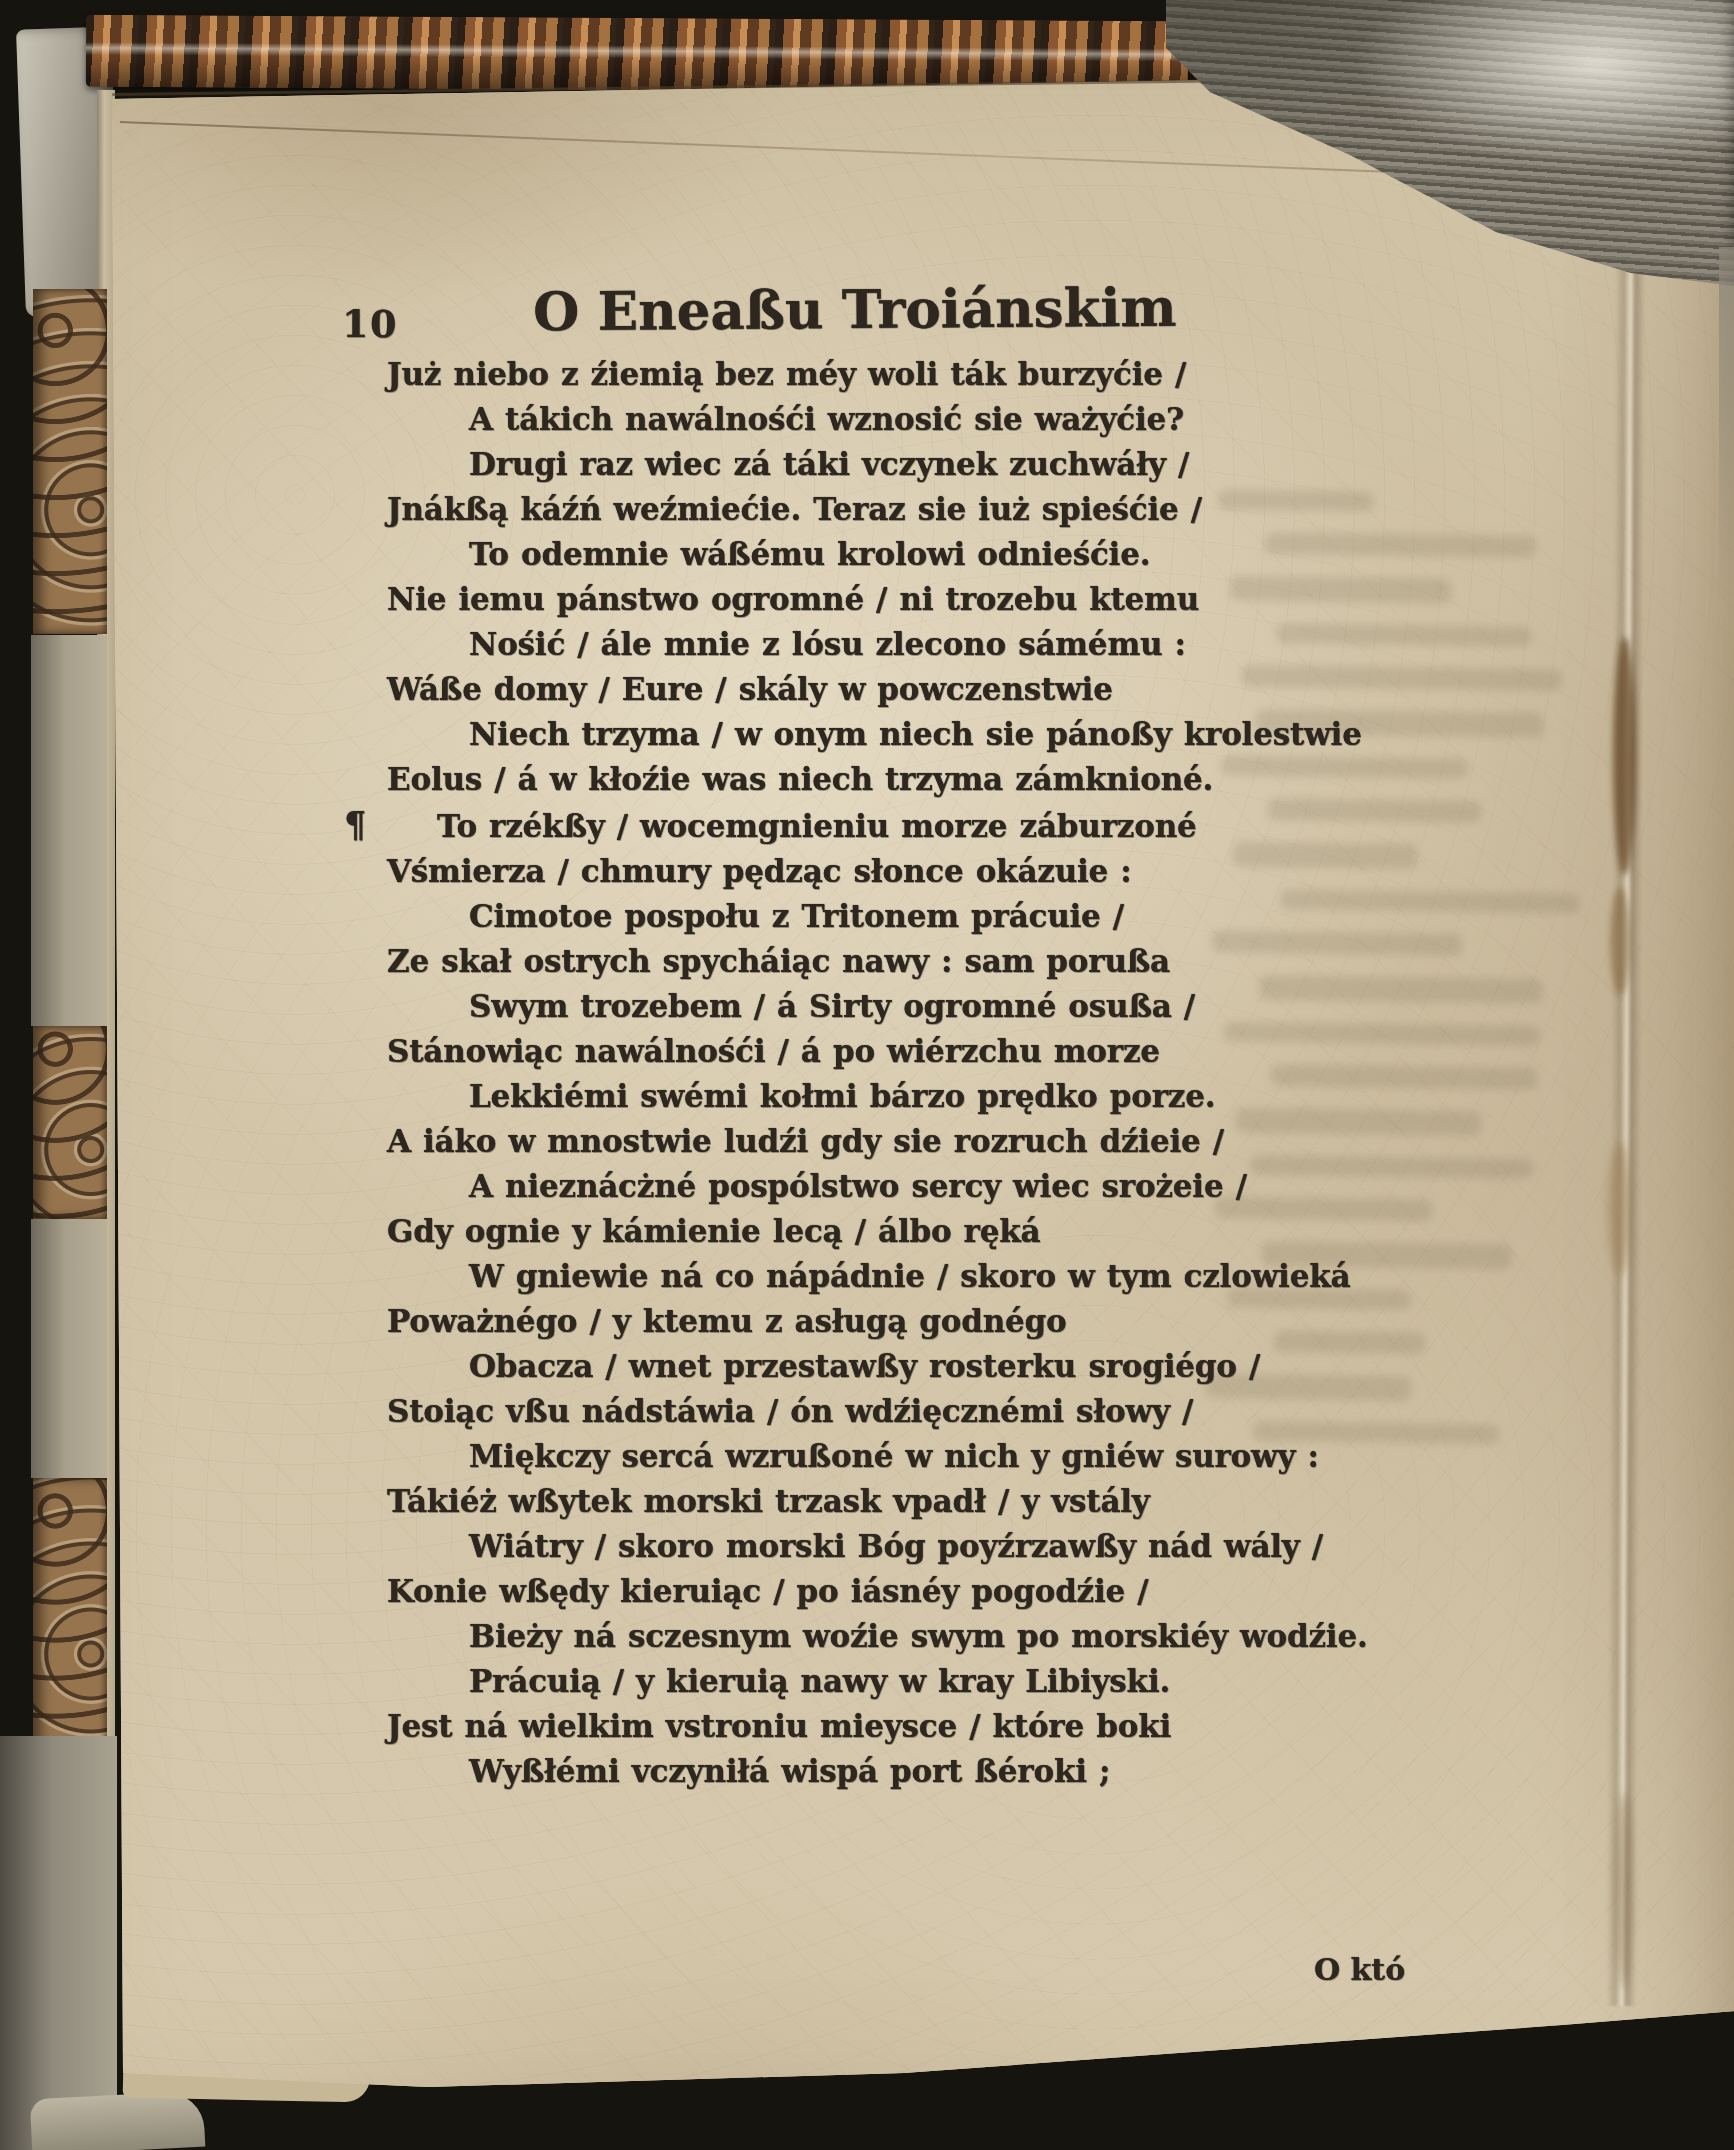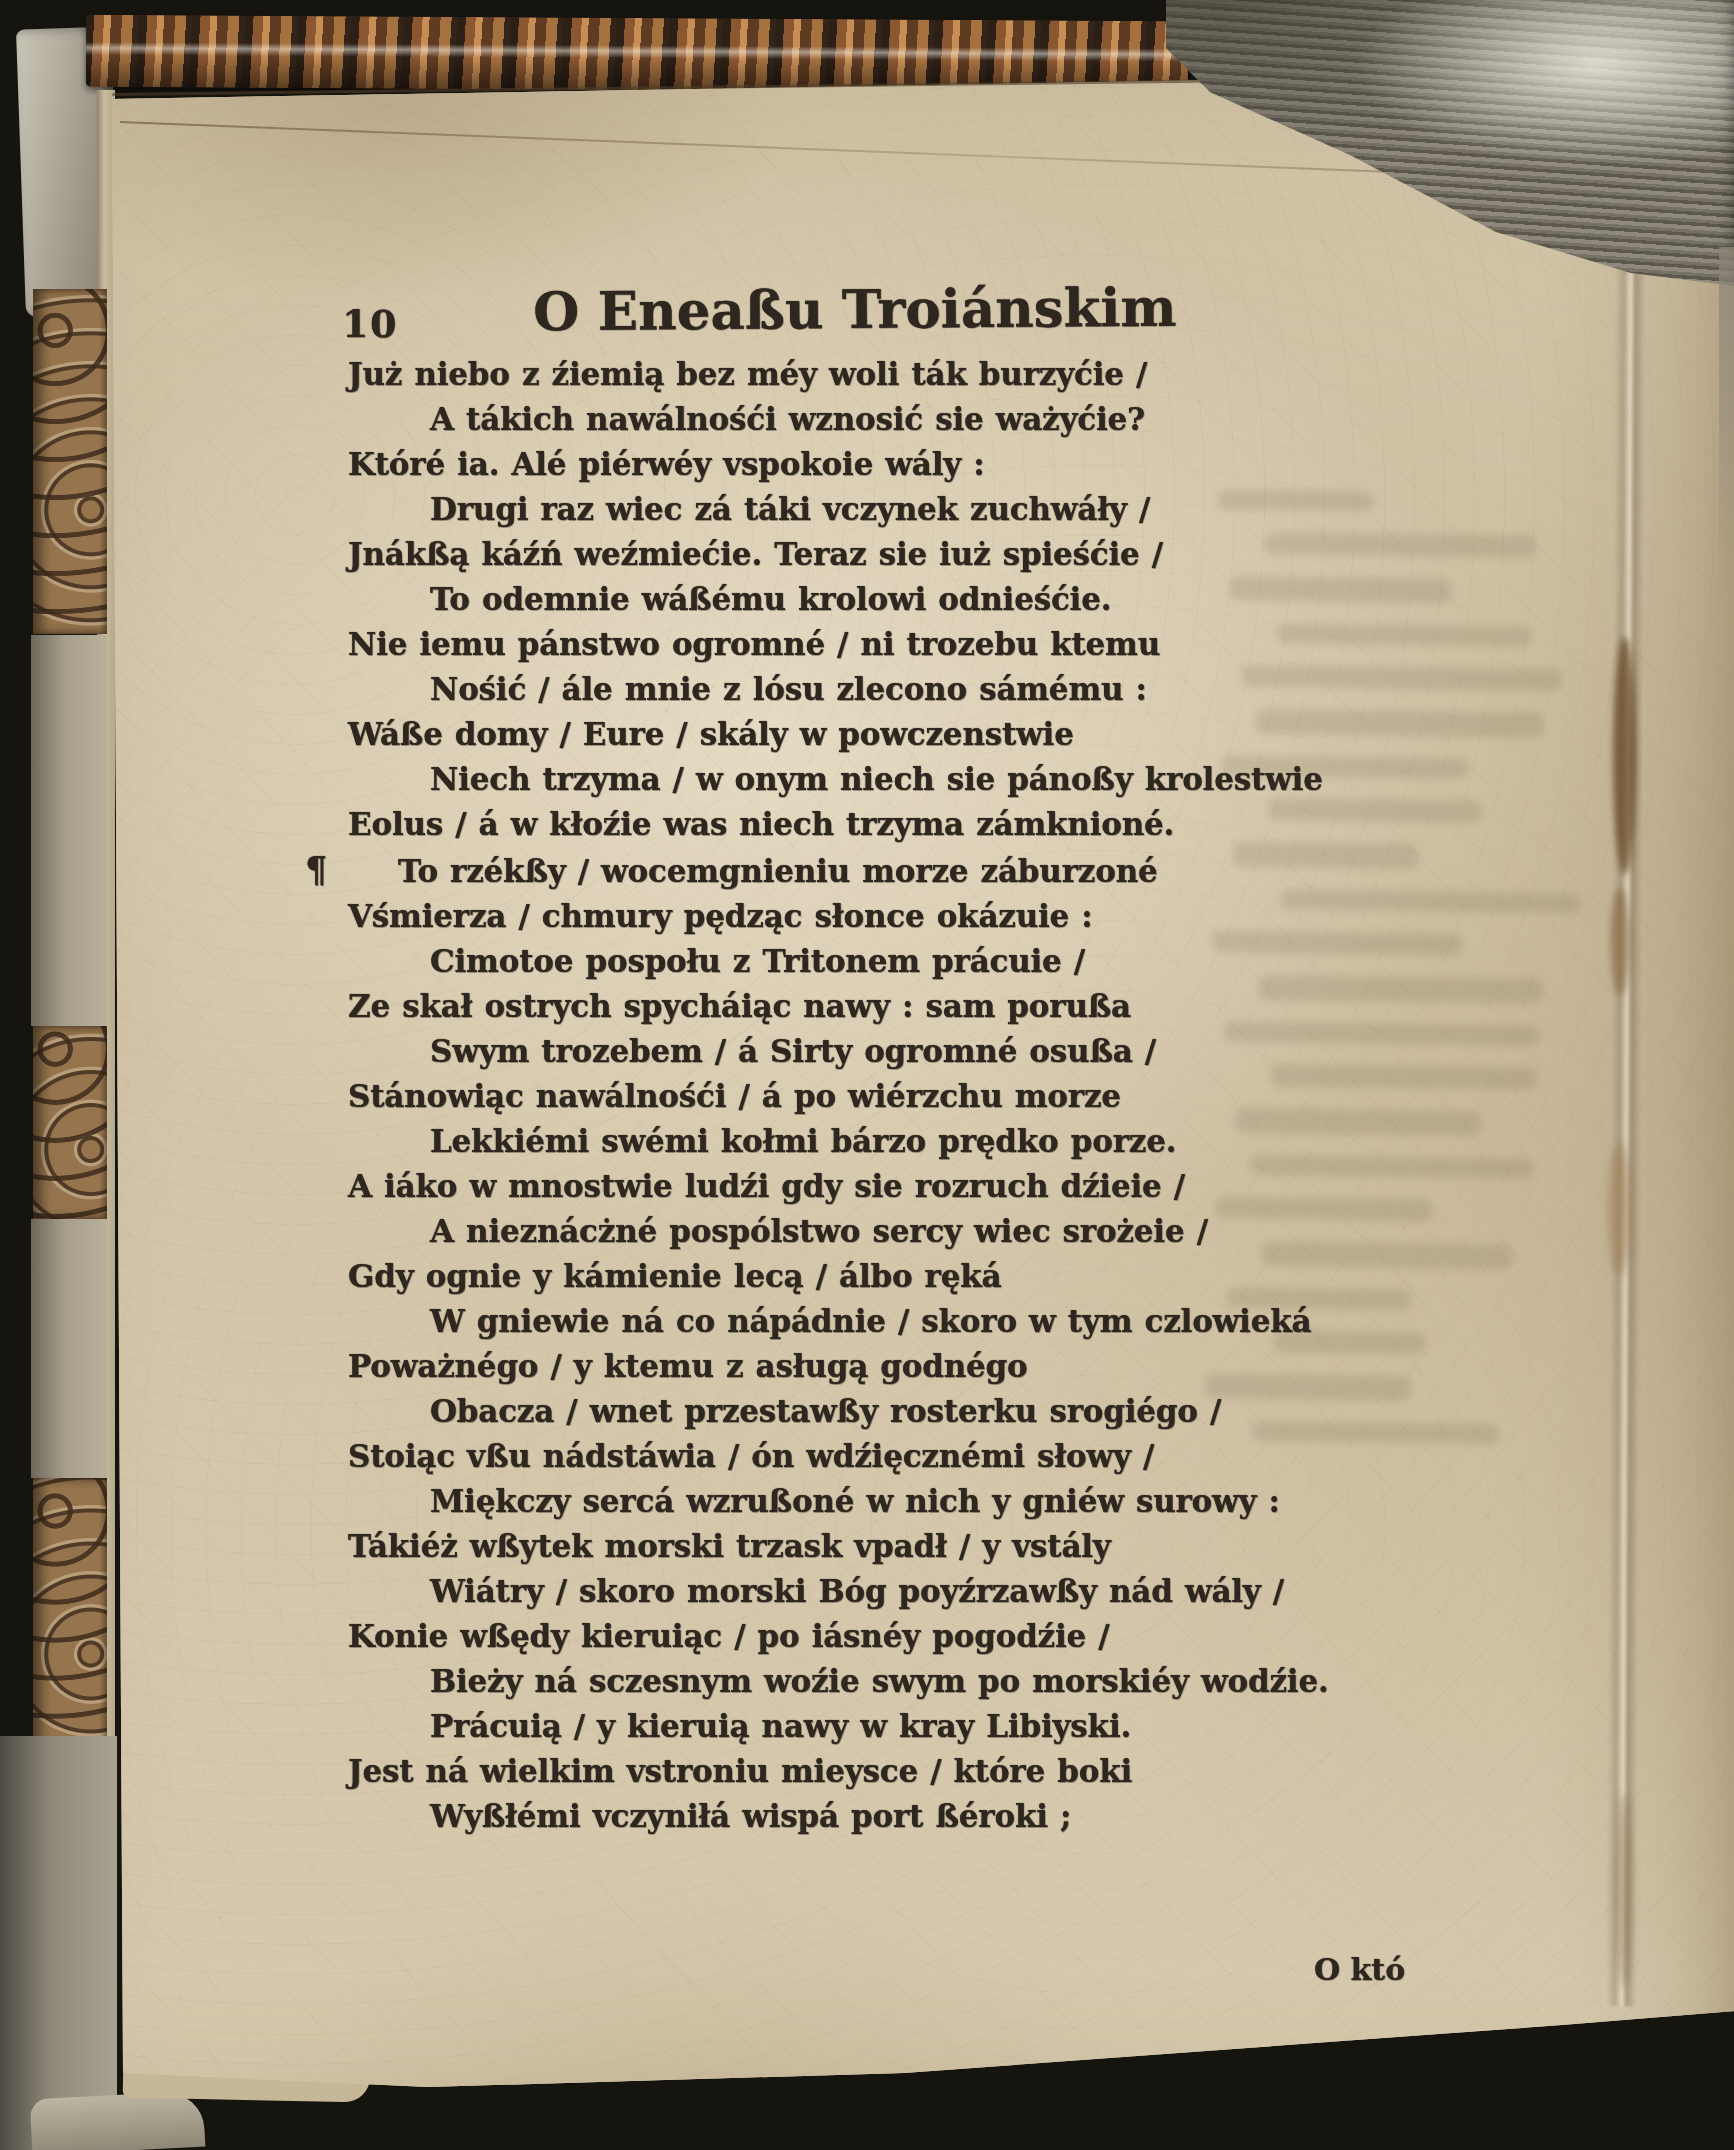--- a/index.html
+++ b/index.html
@@ -92,21 +92,21 @@
   .stain4{left:1616px;top:1792px;width:16.4px;height:197px;background:rgba(130,104,70,.4);filter:blur(4.1px);}
   
   .ghost{position:absolute;left:1207px;top:492px;width:395px;z-index:3;transform:rotate(.8deg);}
   .ghost .gbar{background:rgba(95,78,58,.16);filter:blur(4.1px);border-radius:8.2px;}
   
   .content{position:absolute;inset:0;z-index:5;color:#2d271f;
     text-shadow:0 0 1.1px rgba(45,38,28,.9),0.7px 0.7px 0 rgba(45,38,28,.32);}
   .pageno{position:absolute;left:342px;top:301px;font-size:38px;font-weight:bold;letter-spacing:1.6px;text-align:center;}
   .title{position:absolute;left:533px;top:278px;margin:0;font-size:53px;font-weight:bold;
     white-space:nowrap;letter-spacing:0;transform:rotate(-.4deg);}
-  .verses{position:absolute;left:348px;top:352px;width:1283px;}
+  .verses{position:absolute;left:387px;top:352px;width:1283px;}
   .line{font-size:31px;font-weight:bold;line-height:45px;white-space:nowrap;
     letter-spacing:-0.2px;word-spacing:1.6px;}
   .line.indent{padding-left:82px;}
   .pilcrow{display:inline-block;margin-left:-43px;margin-right:71px;font-size:35px;}
   .catchword{position:absolute;left:1314px;top:1952px;font-size:30px;font-weight:bold;}
 </style>
 </head>
 <body>
 
 <div class="backdrop"></div>
@@ -162,21 +162,20 @@
 
 <div class="foredge-top"></div>
 <div class="foredge-right"></div>
 
 <div class="content">
   <span class="pageno">10</span>
   <h1 class="title">O Eneaßu Troiánskim</h1>
   <div class="verses">
       <div class="line">Już niebo z źiemią bez méy woli ták burzyćie /</div>
       <div class="line indent">A tákich nawálnośći wznosić sie ważyćie?</div>
-      <div class="line">Któré ia. Alé piérwéy vspokoie wály :</div>
       <div class="line indent">Drugi raz wiec zá táki vczynek zuchwáły /</div>
       <div class="line">Jnákßą káźń weźmiećie. Teraz sie iuż spieśćie /</div>
       <div class="line indent">To odemnie wáßému krolowi odnieśćie.</div>
       <div class="line">Nie iemu pánstwo ogromné / ni trozebu ktemu</div>
       <div class="line indent">Nośić / ále mnie z lósu zlecono sámému :</div>
       <div class="line">Wáße domy / Eure / skály w powczenstwie</div>
       <div class="line indent">Niech trzyma / w onym niech sie pánoßy krolestwie</div>
       <div class="line">Eolus / á w kłoźie was niech trzyma zámknioné.</div>
       <div class="line"><span class="pilcrow">¶</span>To rzékßy / wocemgnieniu morze záburzoné</div>
       <div class="line">Vśmierza / chmury pędząc słonce okázuie :</div>

